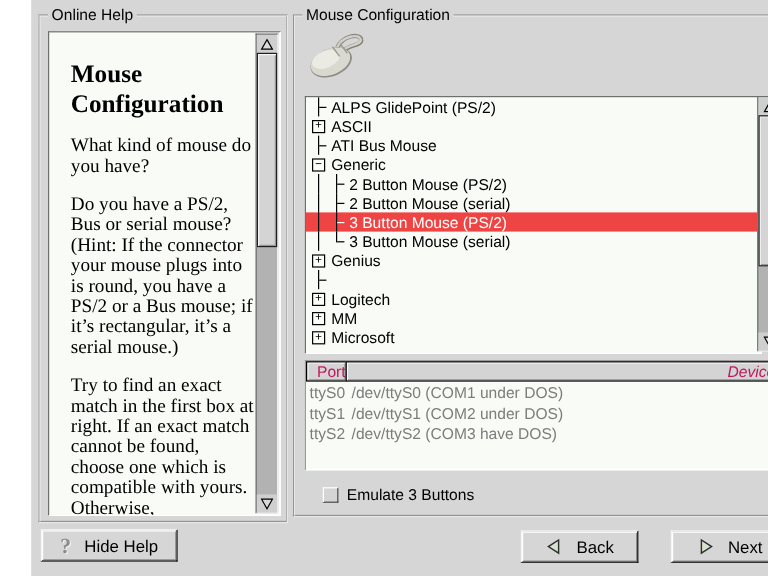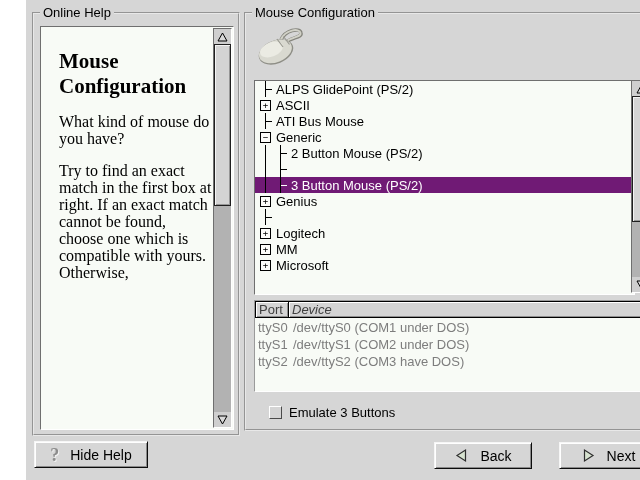--- a/index.html
+++ b/index.html
@@ -30,37 +30,37 @@
   .sb-thumb{position:absolute;left:0;right:0;top:0;background:#d4d4d4;border:1px solid #1f1f1f;
             box-shadow:inset 1px 1px 0 #f4f4f4, inset -1px -1px 0 #969696;}
   .help-thumb{height:160px;}
   .tree-thumb{height:124px;}
 
   
   .tree-wrap{position:absolute;left:8px;top:66px;width:398px;height:213px;}
   .tree{position:absolute;left:0;top:0;width:379px;height:213px;background:#f8fbf6;
         border:1px solid;border-color:#6f6f6f #ffffff #ffffff #6f6f6f;overflow:hidden;}
   .tree-row{display:flex;align-items:flex-end;height:16px;padding-left:3px;white-space:nowrap;}
-  .tree-row.selected{background:#701a75;color:#ffffff;}
+  .tree-row.selected{background:#ef4444;color:#ffffff;}
   .conn{position:relative;width:15px;height:16px;flex:0 0 15px;}
   .conn::before{content:"";position:absolute;left:7px;top:0;bottom:0;width:1px;background:#000;}
   .conn.corner::before{bottom:auto;height:9px;}
   .conn.branch::after,.conn.corner::after{content:"";position:absolute;left:8px;top:8px;width:6px;height:1px;background:#000;}
   .selected .conn.branch::after{background:#ffffff;}
   .exp{position:relative;width:15px;height:16px;flex:0 0 15px;display:flex;align-items:center;}
   .exp-box{display:block;width:9px;height:9px;margin-left:2px;border:1px solid #000;background:#fdfdfa;
            font-family:"DejaVu Sans Mono",monospace;font-size:9px;line-height:8px;text-align:center;color:#000;}
   .tree-label{padding-left:3px;}
 
   
   .device-table{position:absolute;left:8px;top:286px;width:392px;height:90px;
                 border:1px solid;border-color:#9a9a9a #ffffff #ffffff #9a9a9a;background:#f8fbf6;}
   .thead{display:flex;height:17px;}
   .th{background:#d4d4d4;border:1px solid #000;box-shadow:inset 1px 1px 0 #fff, inset -1px -1px 0 #8e8e8e;
-      color:#404040;font-size:13px;line-height:15px;padding-left:3px;box-sizing:border-box;}
+      color:#be185d;font-size:13px;line-height:15px;padding-left:3px;box-sizing:border-box;text-align:right;}
   .th-port{width:34px;flex:0 0 34px;}
   .th-device{flex:1;margin-left:-1px;font-style:italic;}
   .tbody{color:#7d7d7d;font-size:13px;}
   .trow{display:flex;height:17px;align-items:flex-end;white-space:nowrap;}
   .cell-port{width:34px;flex:0 0 34px;padding-left:3px;}
   .cell-device{padding-left:1px;}
 
   
   .check-row{position:absolute;left:23px;top:390px;display:flex;align-items:center;height:16px;}
   .checkbox{width:11px;height:11px;background:#d4d4d4;border:1px solid;
@@ -85,20 +85,21 @@
 
 <div class="screen">
 
   <div class="frame help-frame">
     <span class="frame-label">Online Help</span>
 
     <div class="help-viewer">
       <div class="help-content">
         <h1>Mouse Configuration</h1>
         <p>What kind of mouse do you have?</p>
+        <p>Do you have a PS/2, Bus or serial mouse? (Hint: If the connector your mouse plugs into is round, you have a PS/2 or a Bus mouse; if it’s rectangular, it’s a serial mouse.)</p>
         <p>Try to find an exact match in the first box at right. If an exact match cannot be found, choose one which is compatible with yours. Otherwise,</p>
       </div>
 
       <div class="scrollbar help-scrollbar">
         <div class="stepper">
           <svg width="11" height="10" viewBox="0 0 11 10">
             <polygon points="5.5,1 10,9 1,9" fill="#d9d9d9" stroke="#000" stroke-width="1"></polygon>
           </svg>
         </div>
         <div class="sb-track">
@@ -148,25 +149,31 @@
             <span class="tree-label">Generic</span>
           </div>
           <div class="tree-row">
             <span class="conn pass"></span>
             <span class="conn branch"></span>
             <span class="tree-label">2 Button Mouse (PS/2)</span>
           </div>
           <div class="tree-row">
             <span class="conn pass"></span>
             <span class="conn branch"></span>
+            <span class="tree-label">2 Button Mouse (serial)</span>
           </div>
           <div class="tree-row selected">
             <span class="conn pass"></span>
             <span class="conn branch"></span>
             <span class="tree-label">3 Button Mouse (PS/2)</span>
+          </div>
+          <div class="tree-row">
+            <span class="conn pass"></span>
+            <span class="conn corner"></span>
+            <span class="tree-label">3 Button Mouse (serial)</span>
           </div>
           <div class="tree-row">
             <span class="exp">
               <span class="exp-box">+</span>
             </span>
             <span class="tree-label">Genius</span>
           </div>
           <div class="tree-row">
             <span class="conn branch"></span>
           </div>

